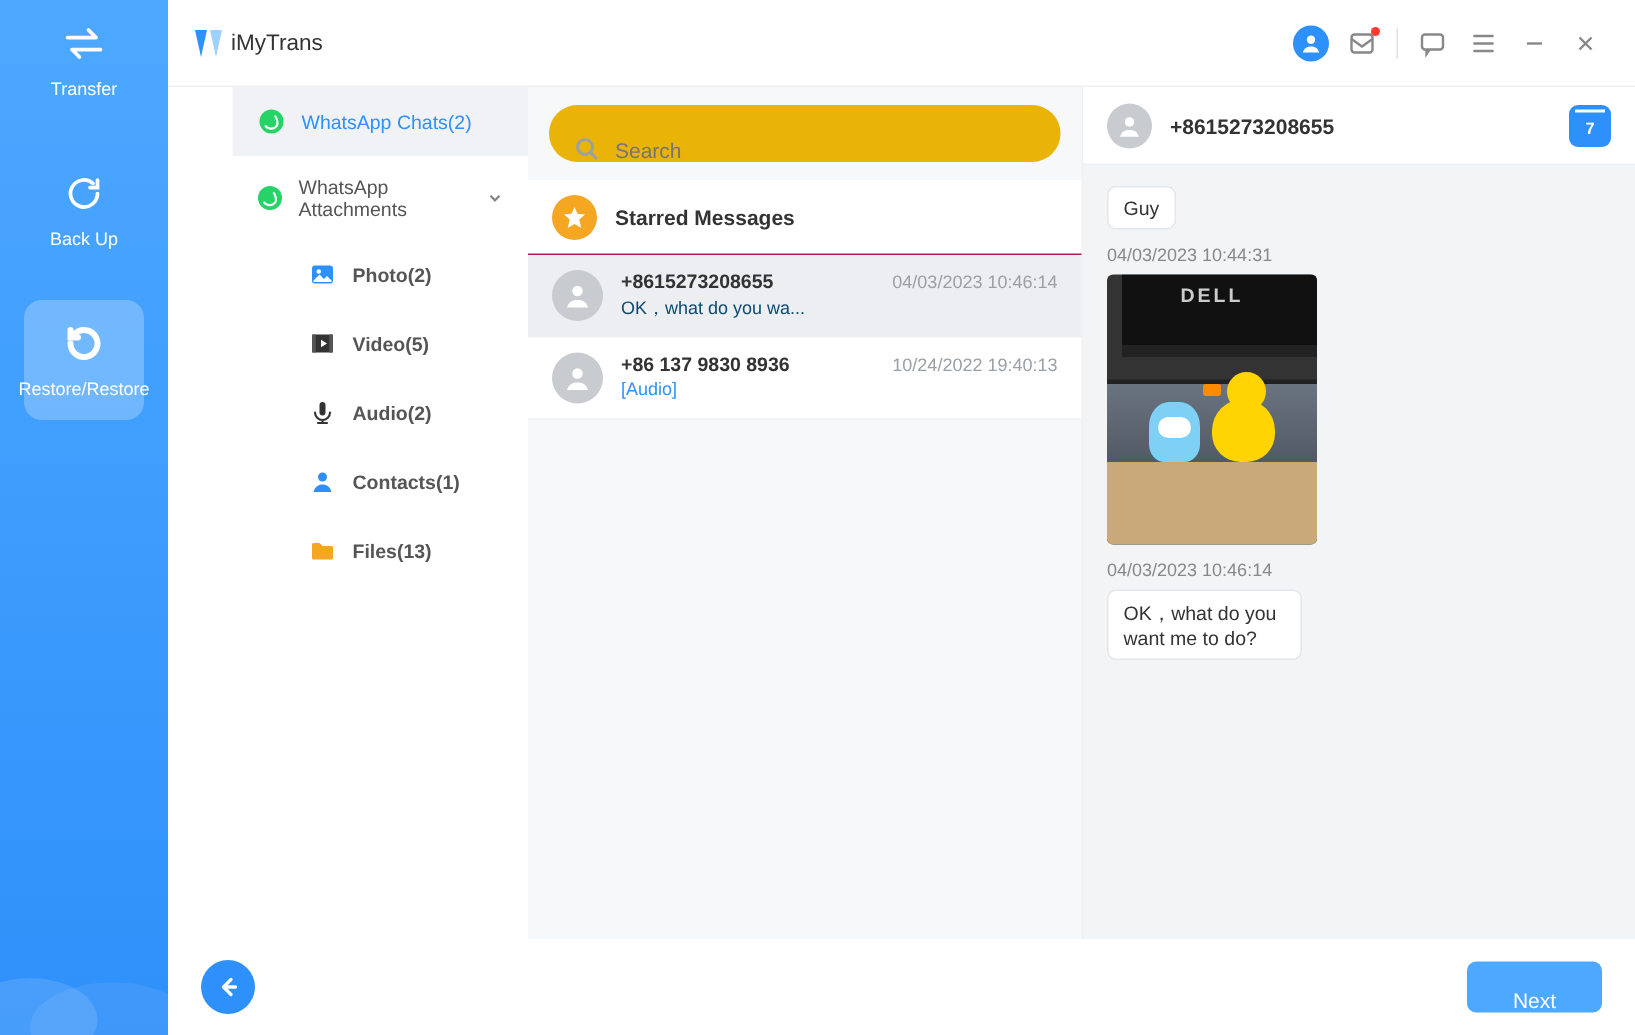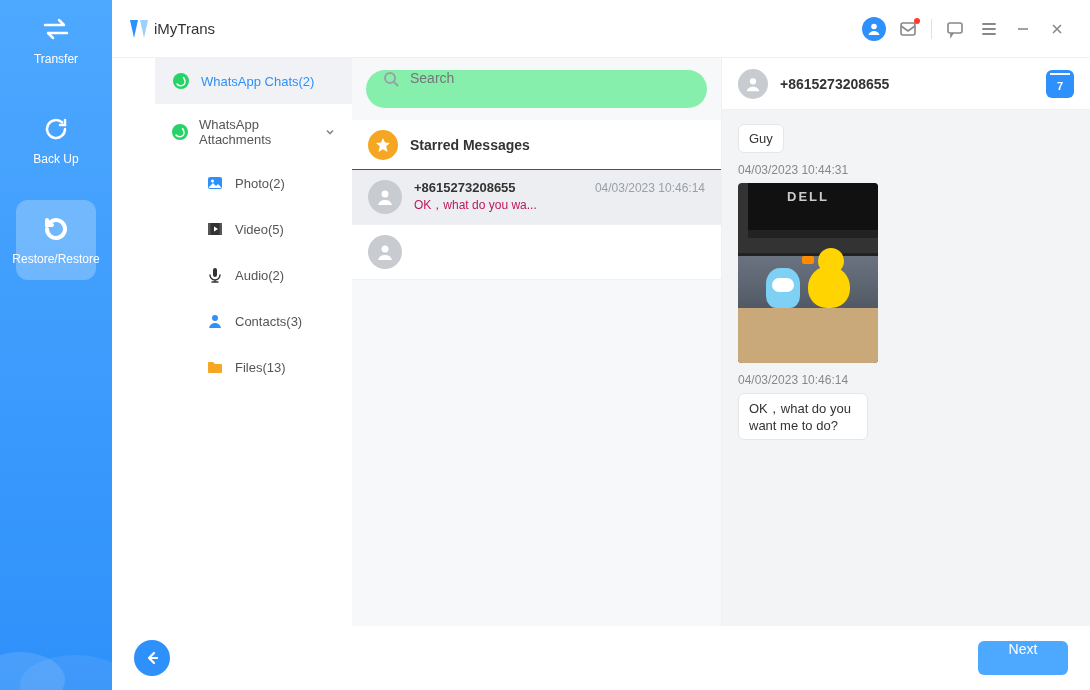--- a/index.html
+++ b/index.html
@@ -53,54 +53,54 @@
 .red-dot { position:absolute; top:6px; right:5px; width:6px; height:6px; border-radius:50%; background:#ff3b30; }
 
 
 .content { flex:1; display:flex; min-height:0; }
 
 
 .tree {
   width: 240px; background:#fff;padding-left:43px;
 }
 .tree-item {
-  display:flex; align-items:center; gap:10px; padding: 13px 16px; font-size:13px; color:#555; cursor:pointer;
+  display:flex; align-items:center; gap:10px; padding: 13px 16px; font-size:13px; color:#555; cursor:pointer;font-weight:bold;
 }
 .tree-item.top.active { background:#f0f2f5; color:#2E90FA; }
 .tree-item.child { padding-left: 50px; }
 .tree-item.top { font-weight:500; }
 .tree-item .chevron { margin-left:auto; color:#888; }
 .tree-icon { width:20px; height:20px; display:flex; align-items:center; justify-content:center; }
 
 
 .chatlist {
   width: 370px; background:#f7f8fa; display:flex; flex-direction:column; border-right:1px solid #eef0f2;
 }
 .search-row { padding: 12px 14px; }
 .search-box {
-  height: 38px; background:#86efac; border-radius: 19px; display:flex; align-items:flex-start; padding: 0 16px; gap:10px;
+  height: 38px; background:#eab308; border-radius: 19px; display:flex; align-items:flex-end; padding: 0 16px; gap:10px;
 }
 .search-box input { border:none; background:transparent; outline:none; flex:1; font-size:14px; color:#555; }
 
 .starred {
   height: 50px; background:#fff; margin: 0; padding: 0 16px; display:flex; align-items:center; gap:12px;
   font-size:14px; font-weight:600; color:#333; cursor:pointer; border-bottom:1px solid #be185d;
 }
 .star-badge { width:30px; height:30px; border-radius:50%; background:#f5a623; display:flex; align-items:center; justify-content:center; color:#fff; }
 
 .chat-item {
   padding: 10px 16px; display:flex; align-items:flex-start; gap:12px; cursor:pointer; border-bottom:1px solid #eef0f2; background:#fff;
 }
 .chat-item.selected { background:#eceef1; }
 .chat-avatar { width:34px; height:34px; border-radius:50%; background:#c8cbd0; display:flex; align-items:center; justify-content:center; flex-shrink:0; }
 .chat-body { flex:1; min-width:0; }
 .chat-line1 { display:flex; justify-content:space-between; align-items:baseline; gap:8px; }
 .chat-name { font-size:13px; font-weight:600; color:#333; }
 .chat-date { font-size:12px; color:#9aa0a6; white-space:nowrap; }
-.chat-preview { font-size:12px; color:#be185d; margin-top:2px; white-space:nowrap; overflow:hidden; text-overflow:ellipsis; }
+.chat-preview { font-size:12px; color:#0c4a6e; margin-top:2px; white-space:nowrap; overflow:hidden; text-overflow:ellipsis; }
 .chat-preview.link { color:#2E90FA; }
 
 
 .conv { flex:1; background:#f3f4f6; display:flex; flex-direction:column; }
 .conv-header {
   height: 52px; background:#fff; border-bottom:1px solid #eef0f2; display:flex; align-items:center; padding: 0 16px; gap:12px;
 }
 .conv-title { font-size:14px; font-weight:600; color:#333; flex:1; }
 .cal-btn { width:28px; height:28px; border-radius:6px; background:#2E90FA; display:flex; flex-direction:column; align-items:center; justify-content:center; cursor:pointer; color:#fff; font-size:11px; font-weight:700; position:relative; }
 .cal-btn::before { content:""; position:absolute; top:3px; left:4px; right:4px; height:4px; border-top:2px solid #fff; }
@@ -126,21 +126,21 @@
 
 
 .footer {
   height: 64px; display:flex; align-items:center; padding: 0 22px; background:#fff;
 }
 .back-btn {
   width:36px; height:36px; border-radius:50%; background:#2E90FA; display:flex; align-items:center; justify-content:center; cursor:pointer;
 }
 .footer .spacer { flex:1; }
 .next-btn {
-  width: 90px; height:34px; border-radius:6px; background:#4DA8FF; color:#fff; font-size:14px; display:flex; align-items:flex-start; justify-content:center; cursor:pointer;
+  width: 90px; height:34px; border-radius:6px; background:#4DA8FF; color:#fff; font-size:14px; display:flex; align-items:flex-end; justify-content:center; cursor:pointer;
 }
 
 svg { display:block; }
 </style>
 </head>
 <body>
 
 <div class="app">
 
   <div class="nav-rail">
@@ -285,21 +285,21 @@
           </div>
           <span>Audio(2)</span>
         </div>
         <div class="tree-item child">
           <div class="tree-icon">
             <svg width="18" height="18" viewBox="0 0 18 18">
                 <circle cx="9" cy="6" r="3" fill="#2E90FA"></circle>
                 <path d="M3 16c1-4 4-5 6-5s5 1 6 5z" fill="#2E90FA"></path>
               </svg>
           </div>
-          <span>Contacts(3)</span>
+          <span>Contacts(1)</span>
         </div>
         <div class="tree-item child">
           <div class="tree-icon">
             <svg width="18" height="18" viewBox="0 0 18 18">
                 <path d="M2 5a1 1 0 0 1 1-1h4l2 2h6a1 1 0 0 1 1 1v7a1 1 0 0 1-1 1H3a1 1 0 0 1-1-1z" fill="#f5a623"></path>
               </svg>
           </div>
           <span>Files(13)</span>
         </div>
       </div>
@@ -338,20 +338,27 @@
             <div class="chat-preview">OK，what do you wa...</div>
           </div>
         </div>
 
         <div class="chat-item">
           <div class="chat-avatar">
             <svg width="20" height="20" viewBox="0 0 20 20" fill="#fff">
                 <circle cx="10" cy="7" r="3.5"></circle>
                 <path d="M3 18c1.2-4 4-5 7-5s5.8 1 7 5z"></path>
               </svg>
+          </div>
+          <div class="chat-body">
+            <div class="chat-line1">
+              <span class="chat-name">+86 137 9830 8936</span>
+              <span class="chat-date">10/24/2022 19:40:13</span>
+            </div>
+            <div class="chat-preview link">[Audio]</div>
           </div>
         </div>
       </div>
 
       <div class="conv">
         <div class="conv-header">
           <div class="chat-avatar" style="width:30px;height:30px">
             <svg width="18" height="18" viewBox="0 0 20 20" fill="#fff">
                 <circle cx="10" cy="7" r="3.5"></circle>
                 <path d="M3 18c1.2-4 4-5 7-5s5.8 1 7 5z"></path>

